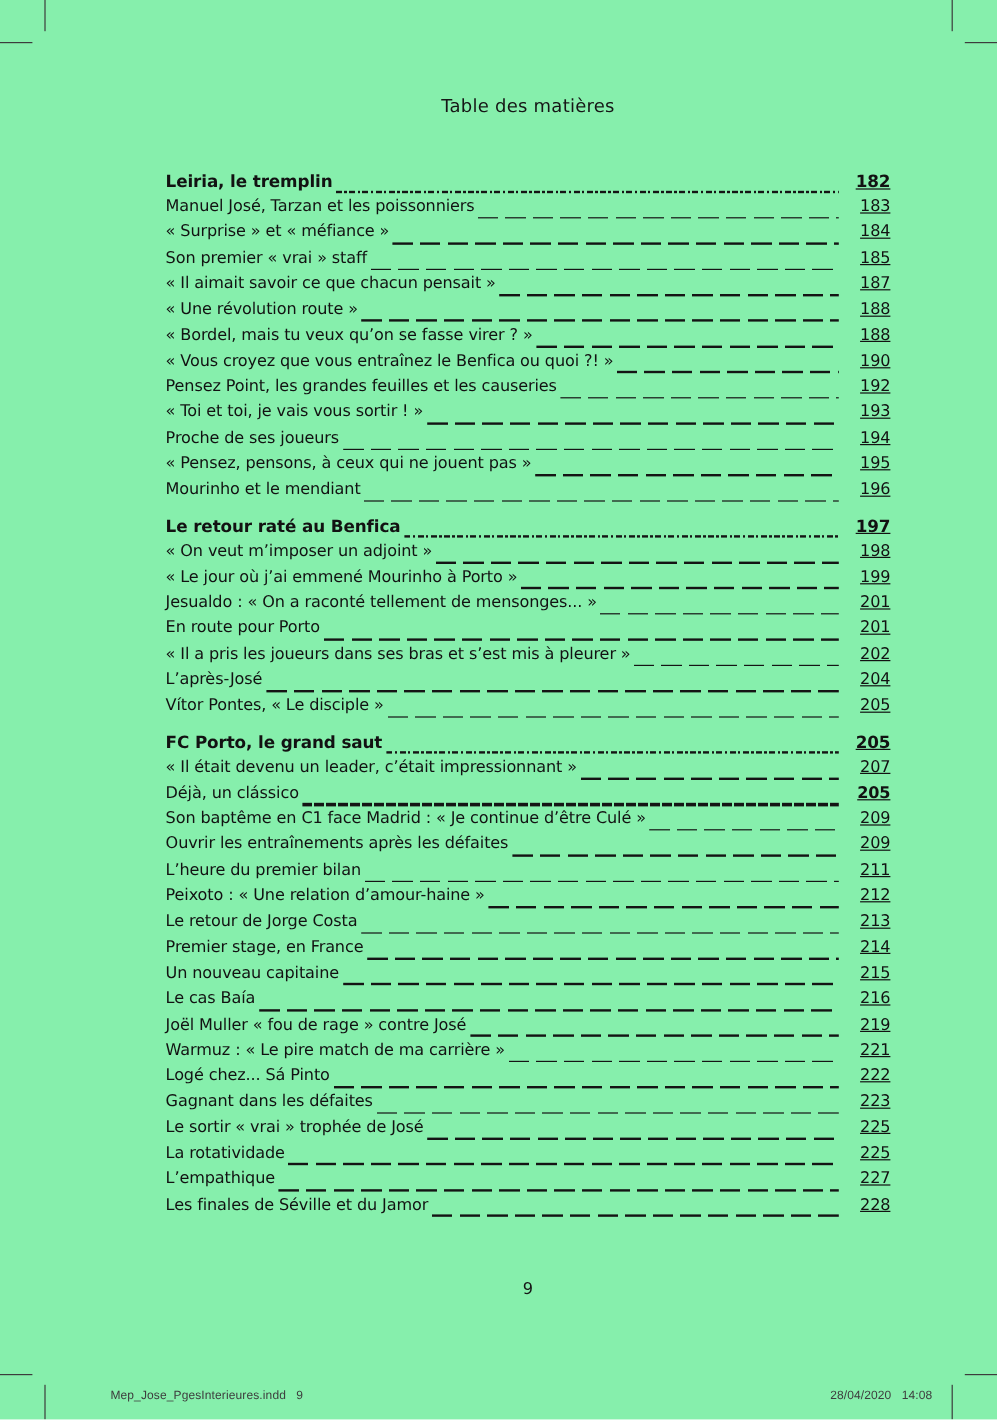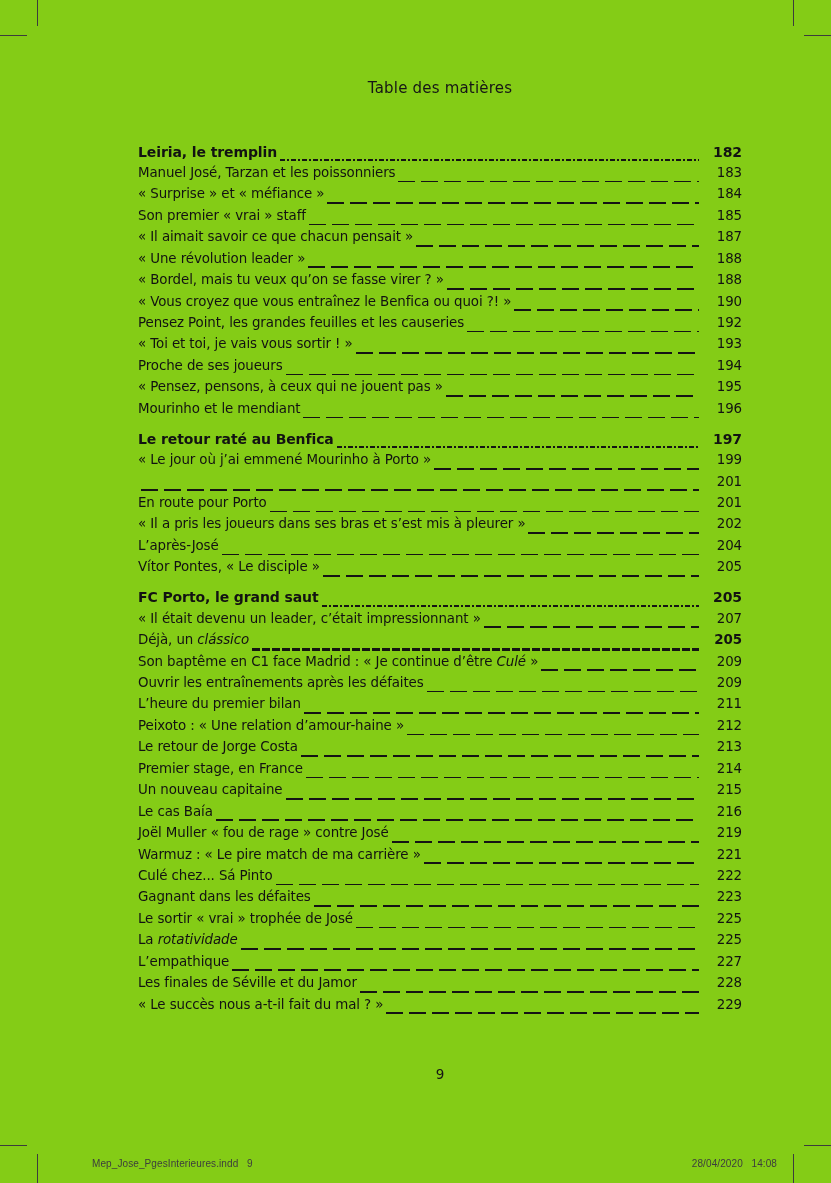--- a/index.html
+++ b/index.html
@@ -1,19 +1,19 @@
 <!DOCTYPE html>
 <html lang="fr"><head>
 <meta charset="utf-8">
 <style>
   html,body{margin:0;padding:0;background:#ffffff;}
   .sheet{
     position:relative;
     width:831px;height:1183px;
-    background:#84cc16;
+    background:#86efac;
     font-family:"DejaVu Sans","Liberation Sans",sans-serif;
     color:#121212;
     overflow:hidden;
   }
   
   .crop{position:absolute;background:#3c3c3c;}
   .crop.v{width:1px;}
   .crop.h{height:1px;}
   .cm-tl-v{left:37px;top:0;height:26px;}
   .cm-tl-h{left:0;top:35px;width:27px;}
@@ -26,36 +26,36 @@
   
   .doc-title{
     position:absolute;left:138px;top:79px;width:604px;
     text-align:center;font-size:15px;letter-spacing:.2px;color:#161616;
   }
   
   .toc{position:absolute;left:138px;top:135px;width:604px;}
   .toc-row{display:flex;align-items:baseline;height:21.45px;font-size:13.4px;letter-spacing:-0.1px;justify-content:space-between;}
   .toc-row.header{font-weight:bold;font-size:14px;margin-top:8.5px;}
   .toc-label{white-space:nowrap;flex:0 0 auto;}
-  .it{font-style:italic;}
+  .it{}
   .leader{flex:1 1 auto;align-self:stretch;position:relative;margin:0 3px 0 3px;min-width:12px;}
   .leader::after{
     content:"";position:absolute;left:0;right:0;bottom:4px;height:1.7px;
     background:repeating-linear-gradient(to right,#141414 0 17px,transparent 17px 23px);
   }
   .header .leader::after{
     height:2.2px;bottom:4px;
     background:repeating-linear-gradient(to right,#141414 0 5px,transparent 5px 7px,#141414 7px 9px,transparent 9px 11px);
   }
   .emph .leader::after{
     height:3px;bottom:3px;
     background:repeating-linear-gradient(to right,#141414 0 8px,transparent 8px 10px);
   }
   .emph .toc-page{font-weight:bold;}
-  .toc-page{flex:0 0 auto;width:40px;text-align:right;white-space:nowrap;}
+  .toc-page{flex:0 0 auto;width:40px;text-align:right;white-space:nowrap;text-decoration:underline;}
   
   .folio{position:absolute;left:138px;top:1066px;width:604px;text-align:center;font-size:13.5px;color:#161616;}
   .slug{position:absolute;top:1158px;font-family:"Liberation Sans","DejaVu Sans",sans-serif;
         font-size:10px;color:#3d3d3d;white-space:pre;letter-spacing:.1px;padding-left:36px;}
   .slug-left{left:56px;}
   .slug-right{right:54px;}
 </style>
 </head>
 <body>
 
@@ -92,21 +92,21 @@
         <span class="toc-label"><span>Son premier « vrai » staff</span></span>
         <span class="leader"></span>
         <span class="toc-page">185</span>
       </div>
       <div class="toc-row">
         <span class="toc-label"><span>« Il aimait savoir ce que chacun pensait »</span></span>
         <span class="leader"></span>
         <span class="toc-page">187</span>
       </div>
       <div class="toc-row">
-        <span class="toc-label"><span>« Une révolution leader »</span></span>
+        <span class="toc-label"><span>« Une révolution route »</span></span>
         <span class="leader"></span>
         <span class="toc-page">188</span>
       </div>
       <div class="toc-row">
         <span class="toc-label"><span>« Bordel, mais tu veux qu’on se fasse virer ? »</span></span>
         <span class="leader"></span>
         <span class="toc-page">188</span>
       </div>
       <div class="toc-row">
         <span class="toc-label"><span>« Vous croyez que vous entraînez le Benfica ou quoi ?! »</span></span>
@@ -137,25 +137,31 @@
         <span class="toc-label"><span>Mourinho et le mendiant</span></span>
         <span class="leader"></span>
         <span class="toc-page">196</span>
       </div>
       <div class="toc-row header">
         <span class="toc-label"><span>Le retour raté au Benfica</span></span>
         <span class="leader"></span>
         <span class="toc-page">197</span>
       </div>
       <div class="toc-row">
+        <span class="toc-label"><span>« On veut m’imposer un adjoint »</span></span>
+        <span class="leader"></span>
+        <span class="toc-page">198</span>
+      </div>
+      <div class="toc-row">
         <span class="toc-label"><span>« Le jour où j’ai emmené Mourinho à Porto »</span></span>
         <span class="leader"></span>
         <span class="toc-page">199</span>
       </div>
       <div class="toc-row">
+        <span class="toc-label"><span>Jesualdo : « On a raconté tellement de mensonges... »</span></span>
         <span class="leader"></span>
         <span class="toc-page">201</span>
       </div>
       <div class="toc-row">
         <span class="toc-label"><span>En route pour Porto</span></span>
         <span class="leader"></span>
         <span class="toc-page">201</span>
       </div>
       <div class="toc-row">
         <span class="toc-label"><span>« Il a pris les joueurs dans ses bras et s’est mis à pleurer »</span></span>
@@ -231,21 +237,21 @@
         <span class="toc-label"><span>Joël Muller « fou de rage » contre José</span></span>
         <span class="leader"></span>
         <span class="toc-page">219</span>
       </div>
       <div class="toc-row">
         <span class="toc-label"><span>Warmuz : « Le pire match de ma carrière »</span></span>
         <span class="leader"></span>
         <span class="toc-page">221</span>
       </div>
       <div class="toc-row">
-        <span class="toc-label"><span>Culé chez... Sá Pinto</span></span>
+        <span class="toc-label"><span>Logé chez... Sá Pinto</span></span>
         <span class="leader"></span>
         <span class="toc-page">222</span>
       </div>
       <div class="toc-row">
         <span class="toc-label"><span>Gagnant dans les défaites</span></span>
         <span class="leader"></span>
         <span class="toc-page">223</span>
       </div>
       <div class="toc-row">
         <span class="toc-label"><span>Le sortir « vrai » trophée de José</span></span>
@@ -259,25 +265,20 @@
       </div>
       <div class="toc-row">
         <span class="toc-label"><span>L’empathique</span></span>
         <span class="leader"></span>
         <span class="toc-page">227</span>
       </div>
       <div class="toc-row">
         <span class="toc-label"><span>Les finales de Séville et du Jamor</span></span>
         <span class="leader"></span>
         <span class="toc-page">228</span>
-      </div>
-      <div class="toc-row">
-        <span class="toc-label"><span>« Le succès nous a-t-il fait du mal ? »</span></span>
-        <span class="leader"></span>
-        <span class="toc-page">229</span>
       </div>
     </div>
 
   <div class="folio">9</div>
 
   <div class="slug slug-left">Mep_Jose_PgesInterieures.indd   9</div>
   <div class="slug slug-right">28/04/2020   14:08</div>
 
 </div>
 

